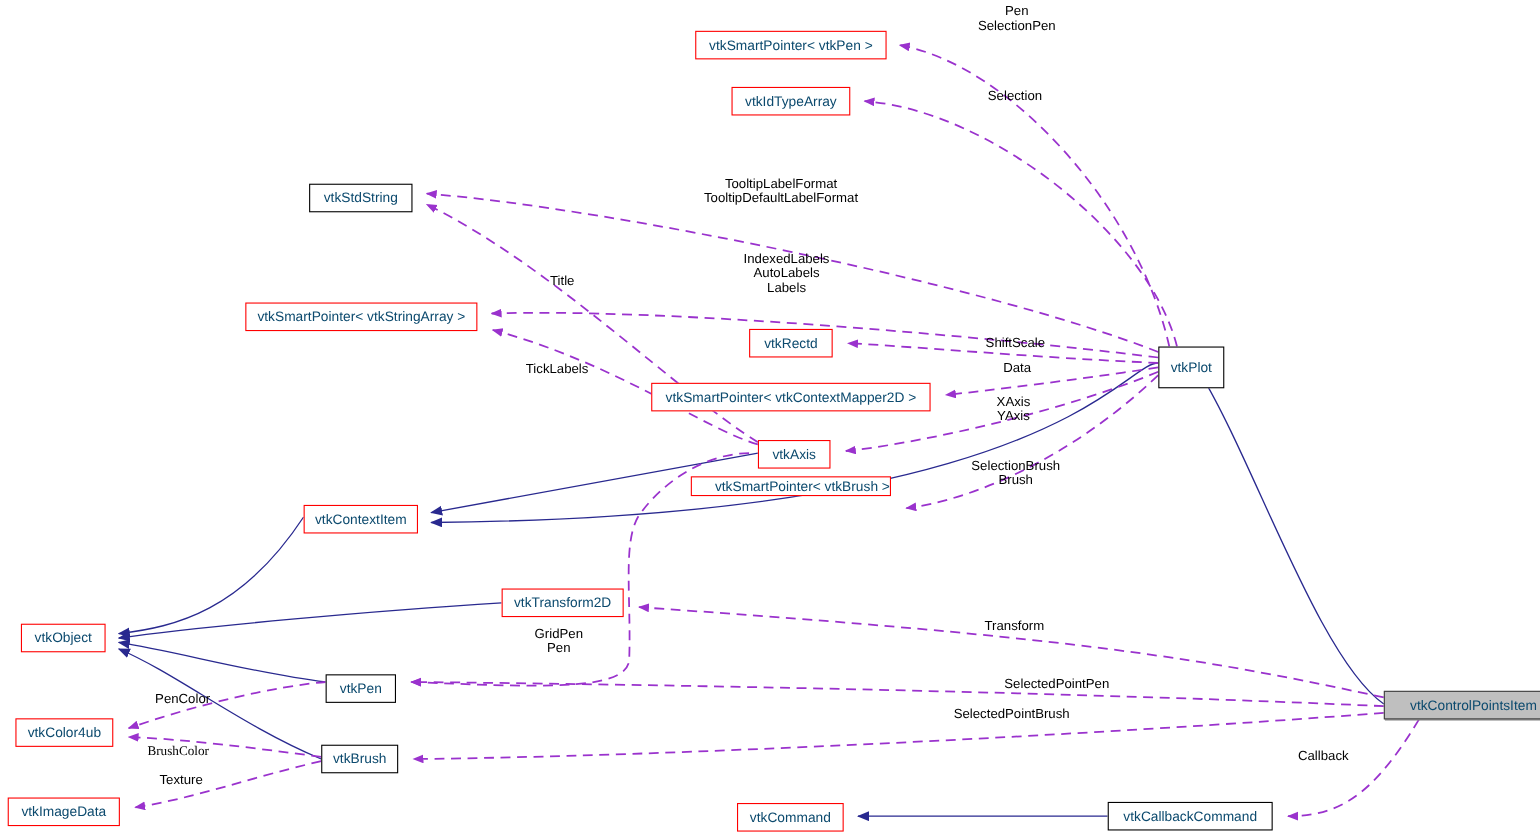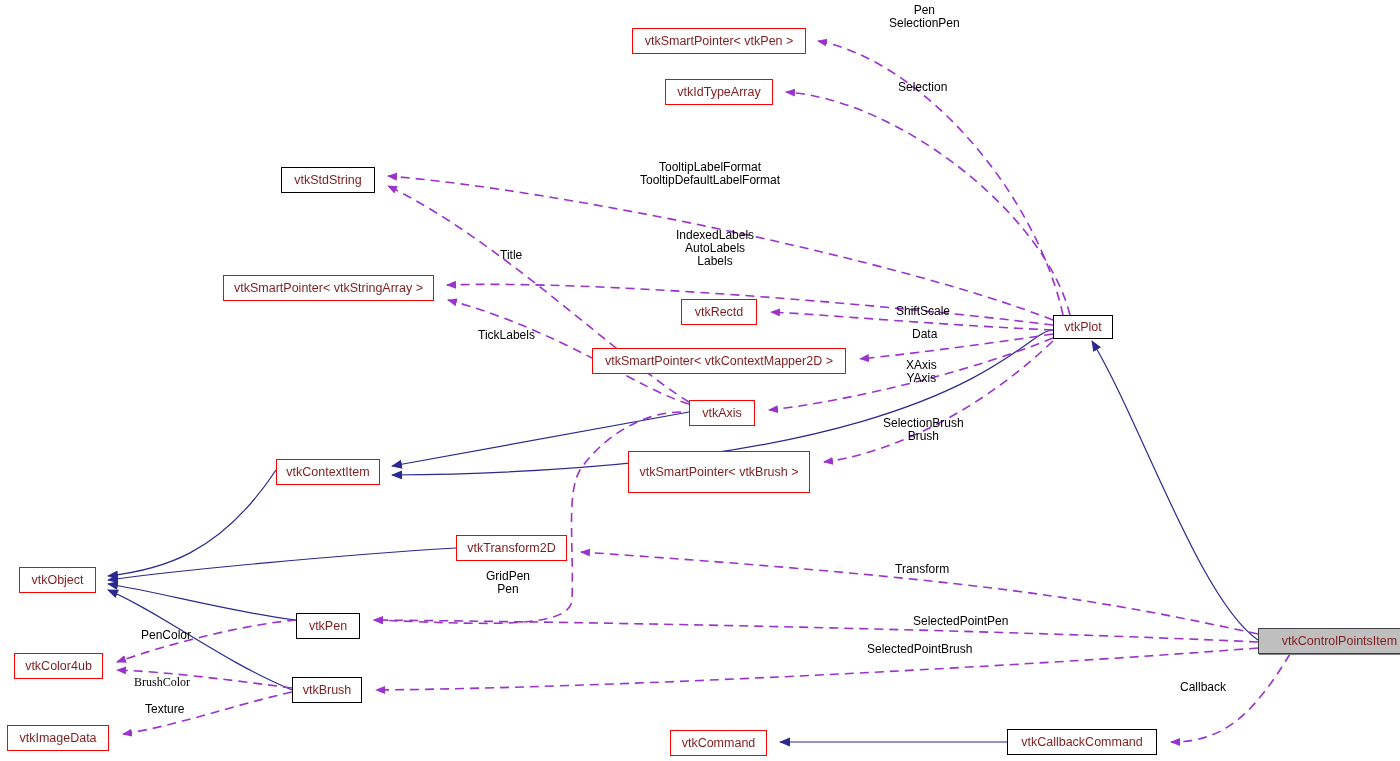--- a/index.html
+++ b/index.html
@@ -11,21 +11,21 @@
     overflow:hidden;
   }
   svg#edges{position:absolute;left:0;top:0;width:1400px;height:761px;}
   .node{
     position:absolute;
     box-sizing:border-box;
     border:1px solid #000000;
     background:#ffffff;
     display:flex;align-items:center;justify-content:center;
     font-size:12.5px;
-    color:#7f1d1d;
+    color:#0c4a6e;
     white-space:nowrap;
     letter-spacing:0px;
     line-height:1;
   }
   .node.red{border:1px solid #ff0000;}
   .node.current{
     background:#bfbfbf;
     border:1px solid #404040;
     box-shadow:1px 1px 0 #808080;
   }
@@ -95,30 +95,30 @@
       </div>
       <div class="node" style="left: 281px; top: 167px; width: 94px; height: 26px;">
         <span>vtkStdString</span>
       </div>
       <div class="node red" style="left: 223px; top: 275px; width: 211px; height: 26px;">
         <span>vtkSmartPointer&lt; vtkStringArray &gt;</span>
       </div>
       <div class="node red" style="left: 681px; top: 299px; width: 76px; height: 26px;">
         <span>vtkRectd</span>
       </div>
-      <div class="node" style="left: 1053px; top: 315px; width: 60px; height: 24px;">
+      <div class="node" style="left: 1053px; top: 315px; width: 60px; height: 38px;">
         <span>vtkPlot</span>
       </div>
       <div class="node red" style="left: 592px; top: 348px; width: 254px; height: 26px;">
         <span>vtkSmartPointer&lt; vtkContextMapper2D &gt;</span>
       </div>
       <div class="node red" style="left: 689px; top: 400px; width: 66px; height: 26px;">
         <span>vtkAxis</span>
       </div>
-      <div class="node red" style="left: 628px; top: 451px; width: 182px; height: 42px;">
+      <div class="node red" style="left: 628px; top: 433px; width: 182px; height: 18px; justify-content: flex-end;">
         <span>vtkSmartPointer&lt; vtkBrush &gt;</span>
       </div>
       <div class="node red" style="left: 276px; top: 459px; width: 104px; height: 26px;">
         <span>vtkContextItem</span>
       </div>
       <div class="node red" style="left: 456px; top: 535px; width: 111px; height: 26px;">
         <span>vtkTransform2D</span>
       </div>
       <div class="node red" style="left: 19px; top: 567px; width: 77px; height: 26px;">
         <span>vtkObject</span>

